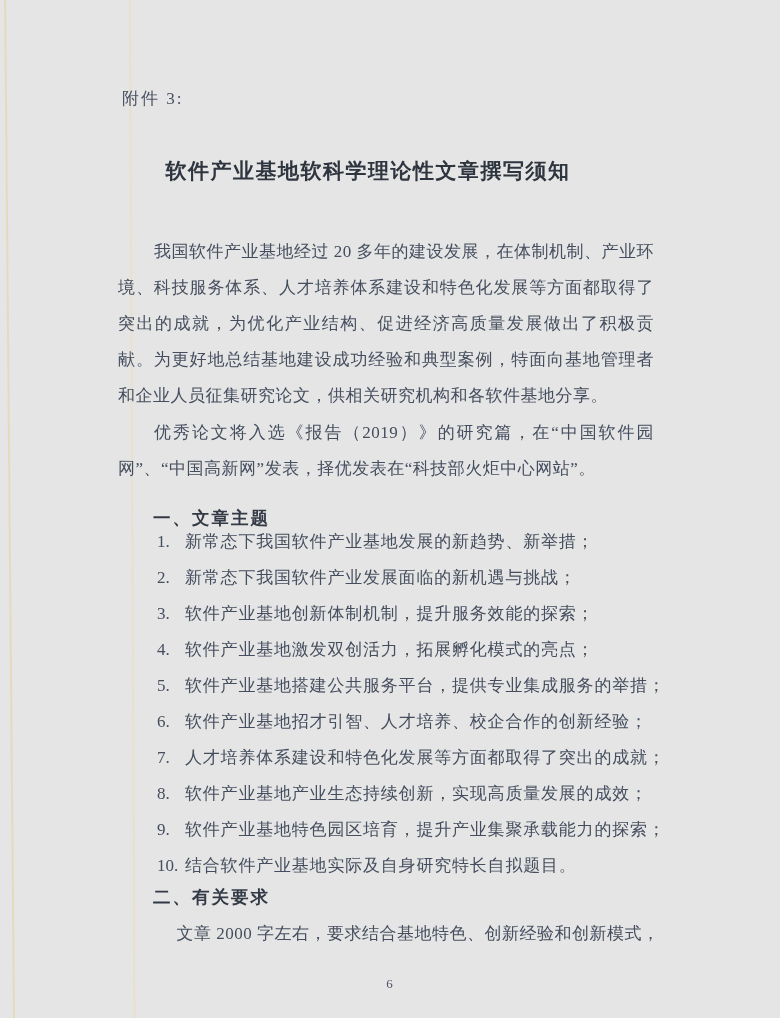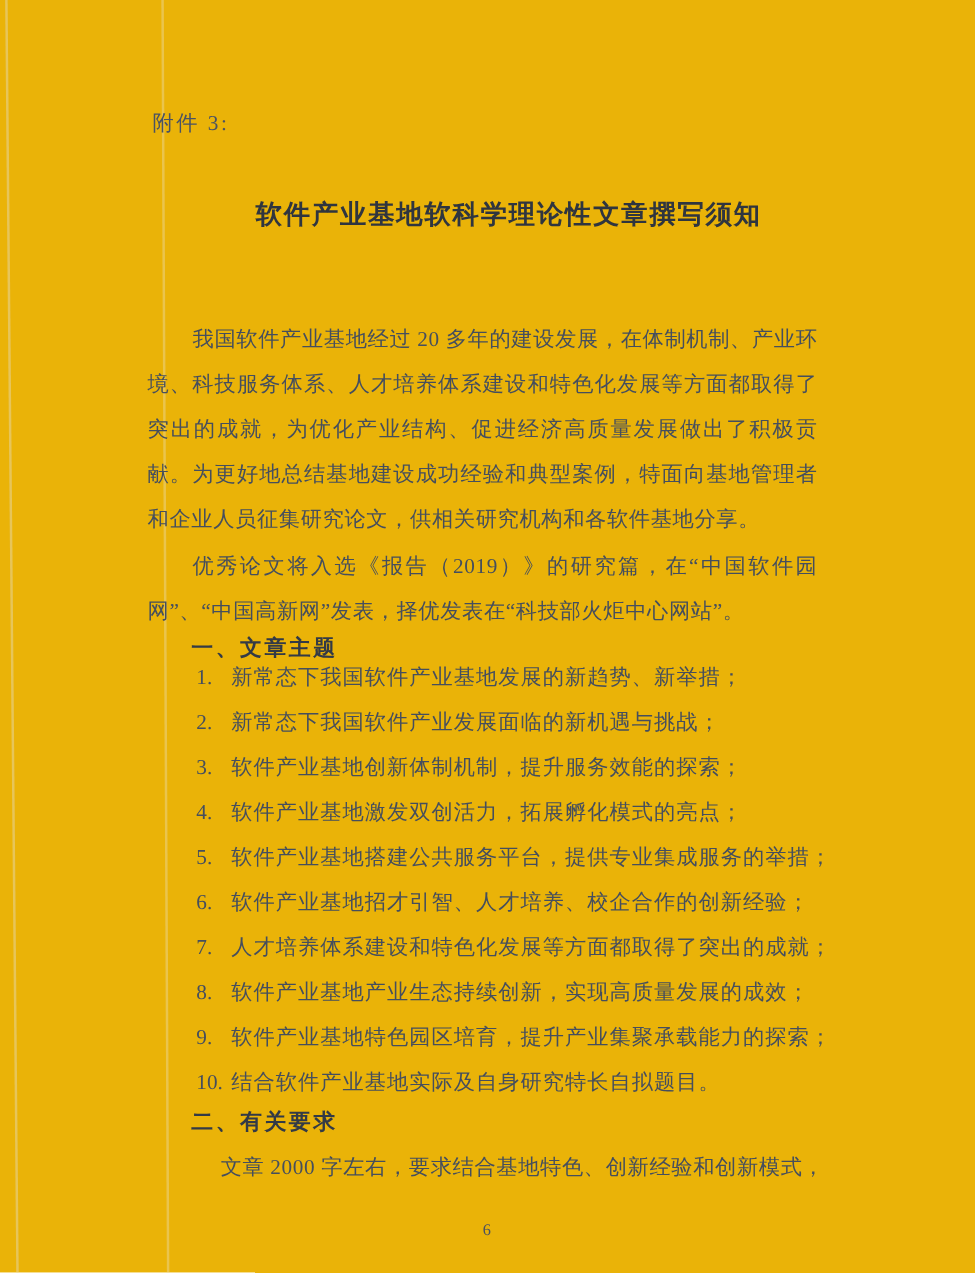--- a/index.html
+++ b/index.html
@@ -4,21 +4,21 @@
 <style>
   html, body {
     margin: 0;
     padding: 0;
     background: #ffffff;
   }
   .page {
     position: relative;
     width: 780px;
     height: 1018px;
-    background: #eab308;
+    background: #e5e5e5;
     overflow: hidden;
     font-family: "Liberation Serif", "DejaVu Serif", serif;
     color: #454e5e;
   }
   
   .scan-line {
     position: absolute;
     top: -12px;
     height: 1042px;
     pointer-events: none;
@@ -49,33 +49,32 @@
     position: absolute;
     left: 0;
     top: 157px;
     width: 736px;
     text-align: center;
     font-family: "Liberation Sans", "DejaVu Sans", sans-serif;
     font-weight: 700;
     font-size: 21px;
     letter-spacing: 1.5px;
     color: #2f353f;
-    padding-left: 39px;
   }
   .body-para {
     position: absolute;
     left: 118px;
     width: 536px;
     font-size: 17px;
     line-height: 36px;
     letter-spacing: 0.5px;
     text-align: justify;
     color: #454e5e;
   }
-  .body-para.indent { text-indent: 36px; margin-top: 20px; }
+  .body-para.indent { text-indent: 36px; }
   #para1 { top: 234px; }
   #para2 { top: 415px; }
   #para3 { top: 916px; text-align: center; white-space: nowrap; width: 600px; }
   .section-heading {
     position: absolute;
     left: 153px;
     font-family: "Liberation Sans", "DejaVu Sans", sans-serif;
     font-weight: 700;
     font-size: 17.5px;
     letter-spacing: 2px;

